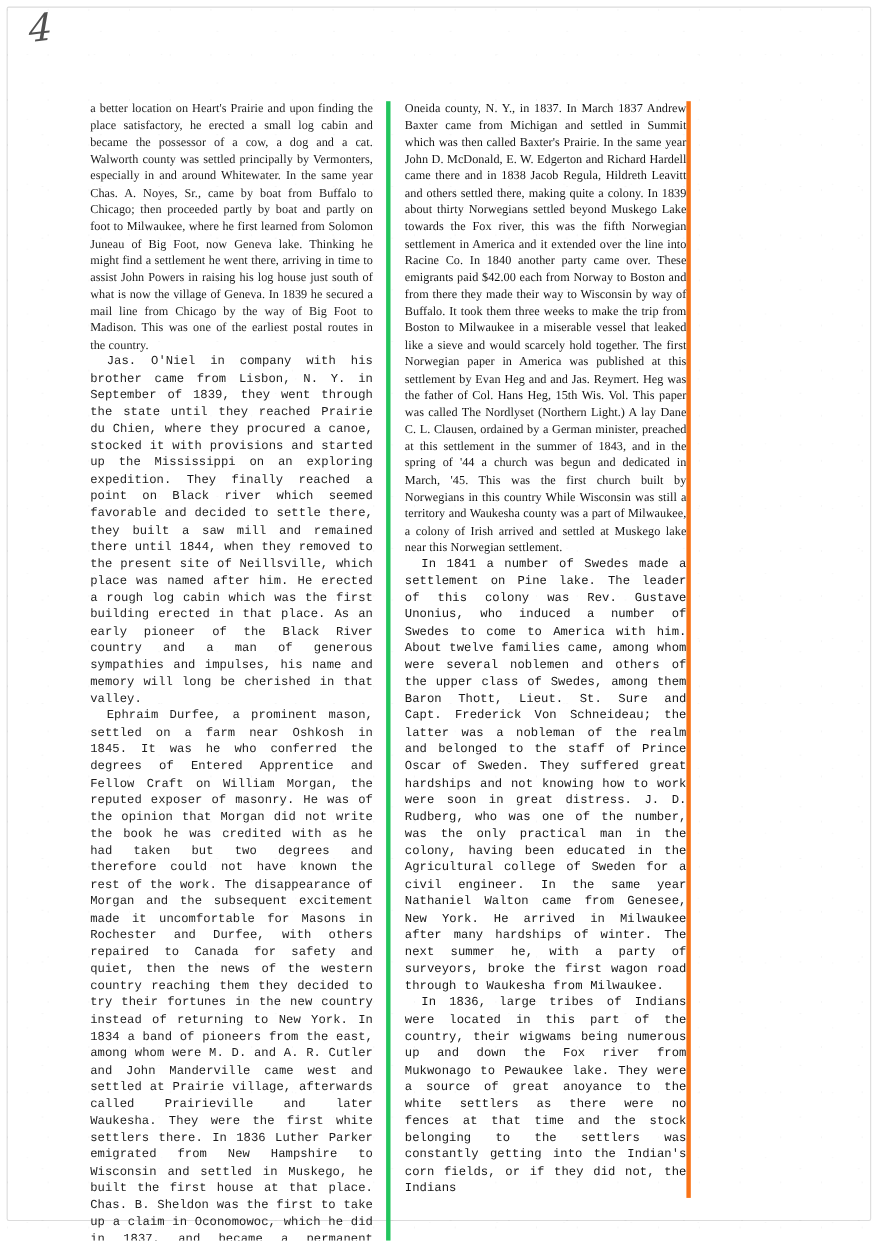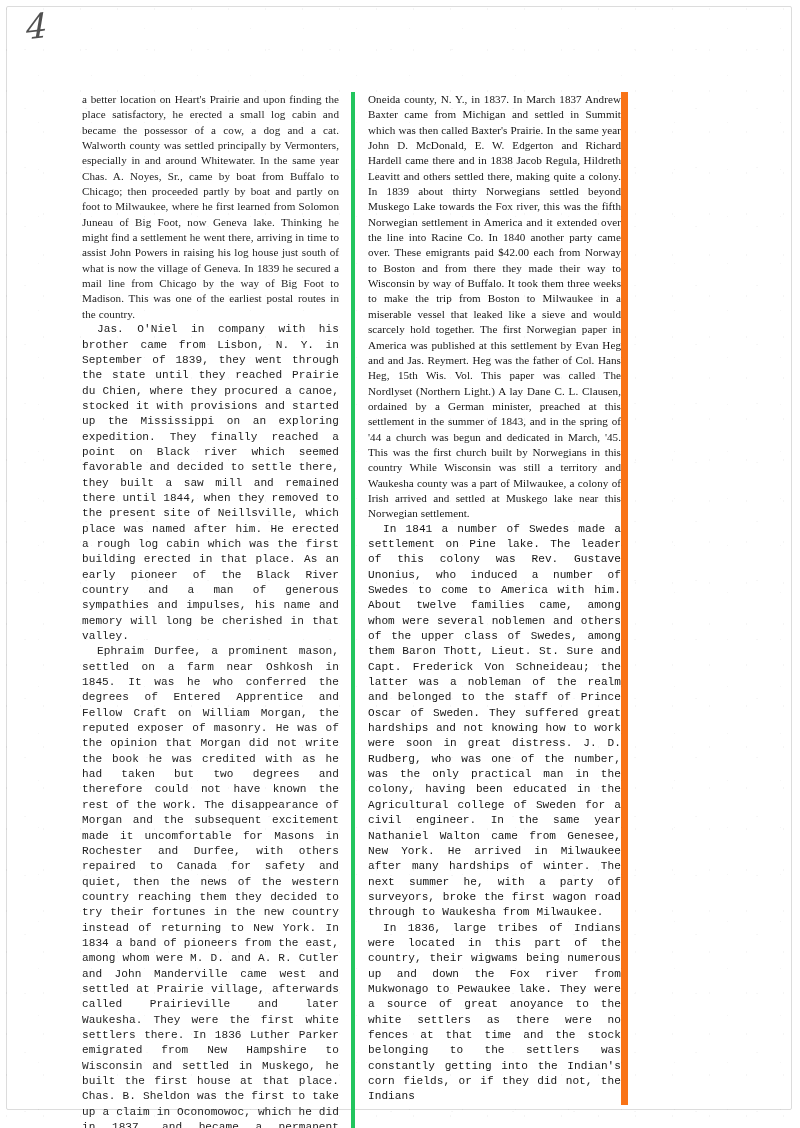--- a/index.html
+++ b/index.html
@@ -69,21 +69,21 @@
     box-sizing: border-box;
   }
 
   .col-left {
     padding-right: 12px;
     border-right: 4px solid #22c55e;
   }
 
   .col-right {
     padding-left: 13px;
-    border-right: 7px solid #f97316;
+    border-right: 4px solid #f97316;
   }
 
   .col p {
     margin: 0;
     font-size: 11.1px;
     line-height: 15.35px;
     text-align: justify;
     text-justify: inter-word;
     color: #1b1b1b;
     letter-spacing: 0.05px;

